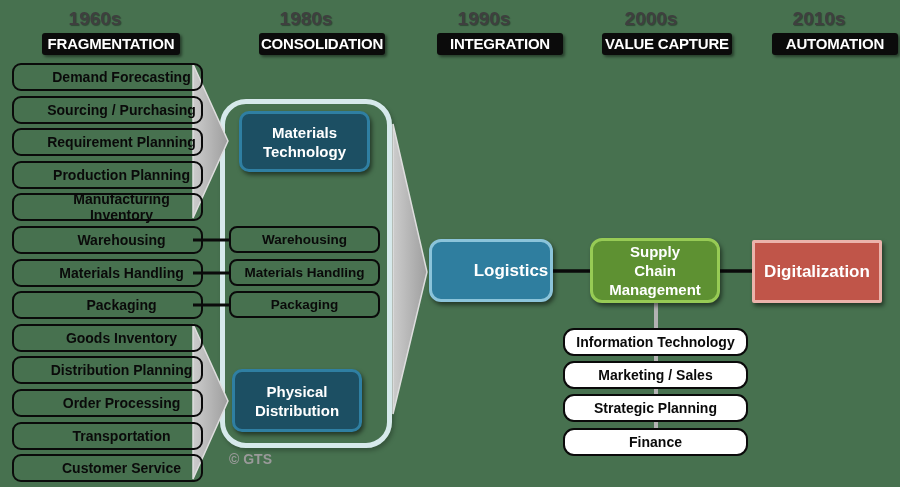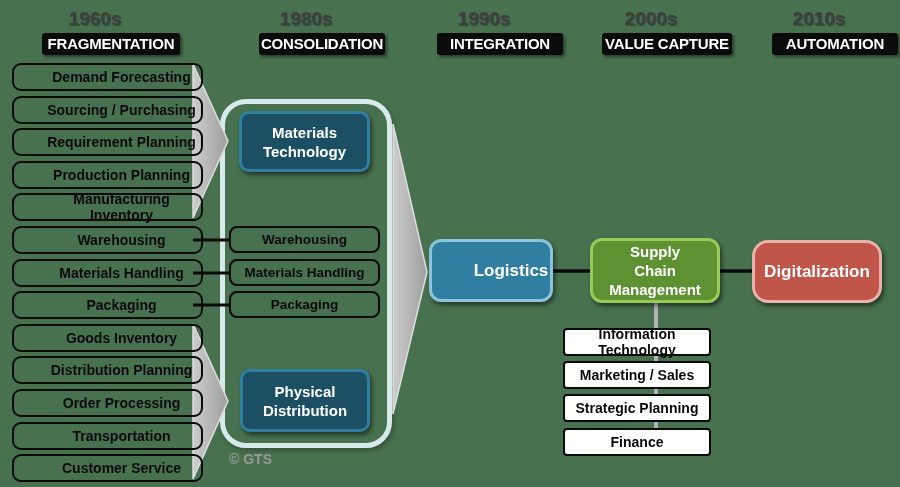--- a/index.html
+++ b/index.html
@@ -13,31 +13,31 @@
   .era-bar{margin-top:3px;height:22px;line-height:22px;background:#0B0B0B;color:#FFFFFF;
            font-size:15px;font-weight:bold;letter-spacing:-0.2px;border-radius:3px;
            box-shadow:2px 2px 3px rgba(0,0,0,0.45);margin-left:32px;}
 
   
   .obox{position:absolute;box-sizing:border-box;border:2.5px solid #0A0A0A;border-radius:9px;
         display:flex;align-items:center;justify-content:center;text-align:center;
         font-weight:bold;color:#0A0A0A;background:transparent;}
   .frag{left:12px;width:191px;height:28px;font-size:14px;padding-left:28px;}
   .mid{left:229px;width:151px;height:27px;font-size:13.5px;border-width:2px;border-radius:8px;}
-  .wbox{left:563px;width:148px;height:28px;font-size:14px;background:#FFFFFF;
-        border-width:2px;border-radius:4px;}
+  .wbox{left:563px;width:185px;height:28px;font-size:14px;background:#FFFFFF;
+        border-width:2px;border-radius:11px;}
 
   
   .cbox{position:absolute;box-sizing:border-box;display:flex;align-items:center;justify-content:center;
         text-align:center;font-weight:bold;color:#FFFFFF;
         box-shadow:2px 3px 4px rgba(0,0,0,0.5);}
   .teal{background:#1C4F63;border:3px solid #2F7FA2;border-radius:10px;font-size:15px;line-height:19px;}
   .logistics{background:#2F7E9F;border:3px solid #8BC4DA;border-radius:12px;font-size:17px;}
   .scm{background:#5E9132;border:3px solid #97CB55;border-radius:12px;font-size:15px;line-height:19px;}
-  .digital{background:#C05549;border:3px solid #EBB3AB;border-radius:16px;font-size:17px;}
+  .digital{background:#C05549;border:3px solid #EBB3AB;border-radius:2px;font-size:17px;}
 
   
   .container-frame{position:absolute;left:220px;top:99px;width:172px;height:349px;box-sizing:border-box;
         border:5px solid #D6E9EB;border-radius:26px;box-shadow:2px 3px 4px rgba(0,0,0,0.25);}
 
   .svg-layer{position:absolute;left:0;top:0;pointer-events:none;}
 
   .credit{position:absolute;left:229px;top:451px;font-size:14px;font-weight:bold;color:#9A9A9A;}
 </style>
 </head>
@@ -97,21 +97,21 @@
   <div class="obox frag" style="top:324px">Goods Inventory</div>
   <div class="obox frag" style="top:356px">Distribution Planning</div>
   <div class="obox frag" style="top:389px">Order Processing</div>
   <div class="obox frag" style="top:422px">Transportation</div>
   <div class="obox frag" style="top:454px">Customer Service</div>
 
   <div class="cbox teal" style="left:239px;top:111px;width:131px;height:61px;padding:0 14px;">Materials Technology</div>
   <div class="obox mid" style="top:226px">Warehousing</div>
   <div class="obox mid" style="top:259px">Materials Handling</div>
   <div class="obox mid" style="top:291px">Packaging</div>
-  <div class="cbox teal" style="left:240px;top:369px;width:130px;height:63px;padding:16px 14px;">Physical Distribution</div>
+  <div class="cbox teal" style="left:232px;top:369px;width:130px;height:63px;padding:16px 14px;">Physical Distribution</div>
 
   <div class="cbox logistics" style="left:429px;top:239px;width:124px;height:63px;padding-left:40px;">Logistics</div>
 
   <div class="cbox scm" style="left:590px;top:238px;width:130px;height:65px;padding:0 25px;">Supply Chain Management</div>
   <div class="obox wbox" style="top:328px">Information Technology</div>
   <div class="obox wbox" style="top:361px">Marketing / Sales</div>
   <div class="obox wbox" style="top:394px">Strategic Planning</div>
   <div class="obox wbox" style="top:428px">Finance</div>
 
   <div class="cbox digital" style="left:752px;top:240px;width:130px;height:63px;">Digitalization</div>

